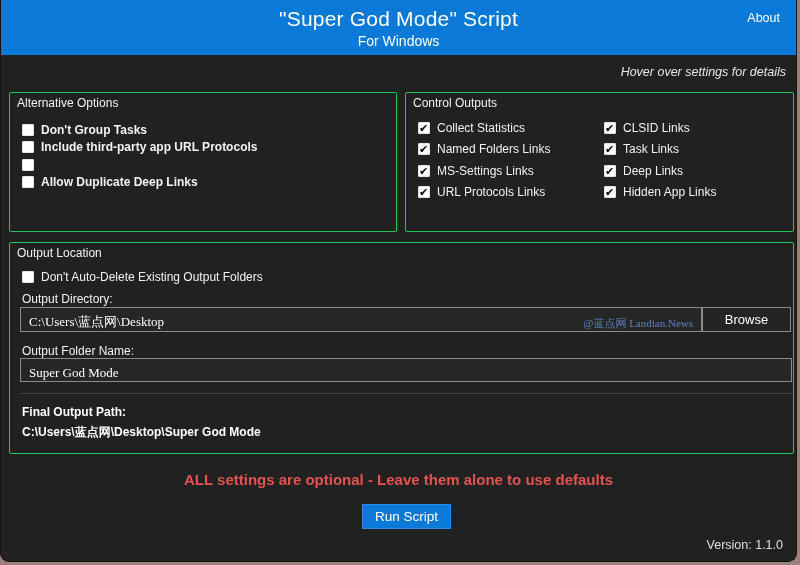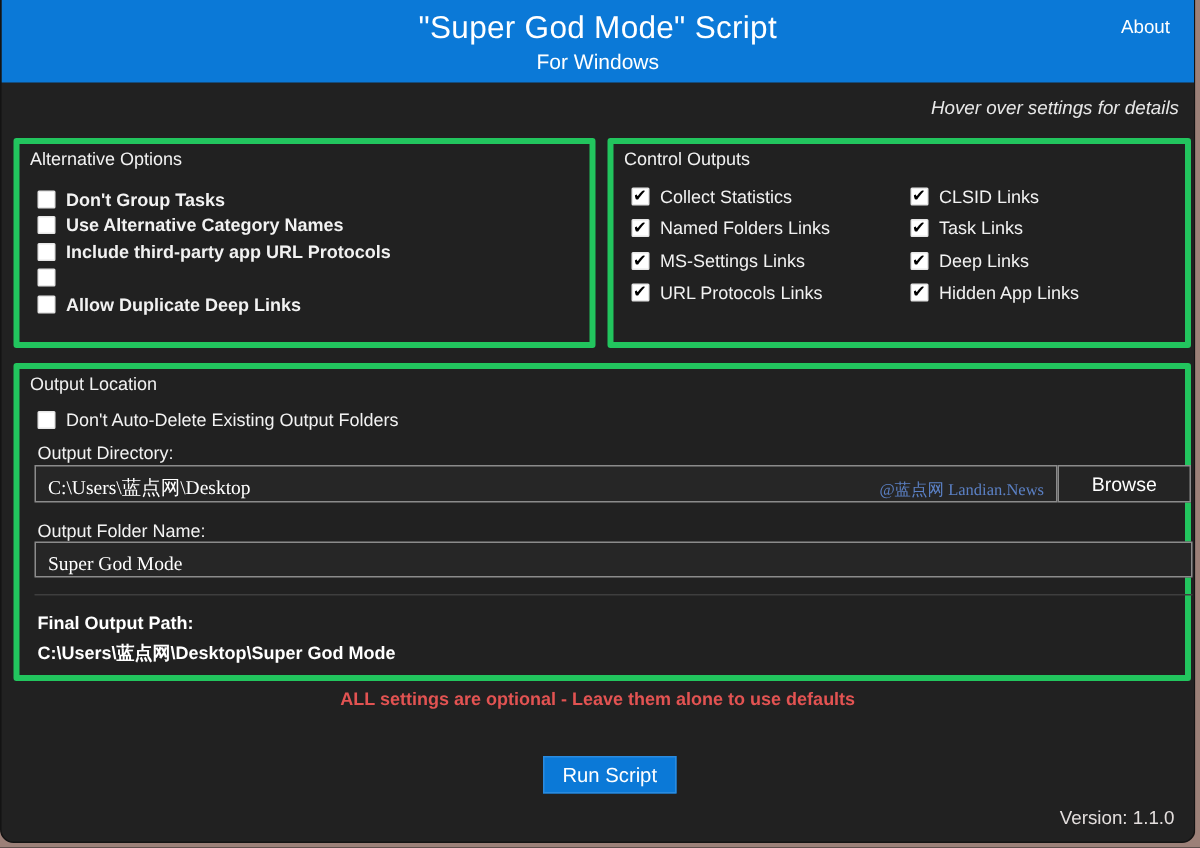--- a/index.html
+++ b/index.html
@@ -32,21 +32,21 @@
     position:absolute; top:11px; right:16px;
     font-size:12.5px; color:#fff; cursor:pointer;
   }
   .hint {
     position:absolute; top:65px; right:10px;
     font-size:12.5px; font-style:italic; color:#e8e8e8;
   }
   
   .groupbox {
     position:absolute;
-    border:4px solid #22c55e;
+    border:1px solid #22c55e;
     border-radius:2px;
     background:#212121;
   }
   .group-title {
     position:absolute; top:3px; left:7px;
     font-size:12px; color:#f2f2f2;
   }
   .gb-alt  { left:8px;  top:92px;  width:388px; height:140px; }
   .gb-co   { left:404px; top:92px; width:389px; height:140px; }
   .gb-out  { left:8px;  top:242px; width:785px; height:212px; }
@@ -90,23 +90,23 @@
     background:#242424; border:1px solid #8b8b8b;
     color:#fff; font-size:13px;
     font-family:"Liberation Sans","DejaVu Sans",sans-serif;
     cursor:pointer;
   }
   .divider { position:absolute; left:10px; top:150px; width:772px; height:1px; background:#3e3e3e; }
   .final-label { position:absolute; left:12px; top:162px; font-size:12px; font-weight:bold; color:#fff; }
   .final-value { position:absolute; left:12px; top:181px; font-size:12px; font-weight:bold; color:#fff; }
   
   .notice {
-    position:absolute; left:0; top:459px; width:100%;
+    position:absolute; left:0; top:471px; width:100%;
     text-align:center;
-    font-size:12px; font-weight:bold; color:#e25352;
+    font-size:15px; font-weight:bold; color:#e25352;
   }
   .run-btn {
     position:absolute; left:361px; top:504px;
     width:89px; height:25px;
     background:#0b79d7; color:#fff;
     border:1px solid #2a8be0;
     font-size:13.5px;
     font-family:"Liberation Sans","DejaVu Sans",sans-serif;
     cursor:pointer;
   }
@@ -130,24 +130,20 @@
 
   <div class="groupbox gb-alt">
     <span class="group-title">Alternative Options</span>
     <div class="cb-col alt-col">
       <div class="cb-row">
         <span class="checkbox"></span>
         <span class="cb-label">Don't Group Tasks</span>
       </div>
       <div class="cb-row">
         <span class="checkbox"></span>
-        <span class="cb-label">Use Alternative Category Names</span>
-      </div>
-      <div class="cb-row">
-        <span class="checkbox"></span>
         <span class="cb-label">Include third-party app URL Protocols</span>
       </div>
       <div class="cb-row">
         <span class="checkbox"></span>
       </div>
       <div class="cb-row">
         <span class="checkbox"></span>
         <span class="cb-label">Allow Duplicate Deep Links</span>
       </div>
     </div>

